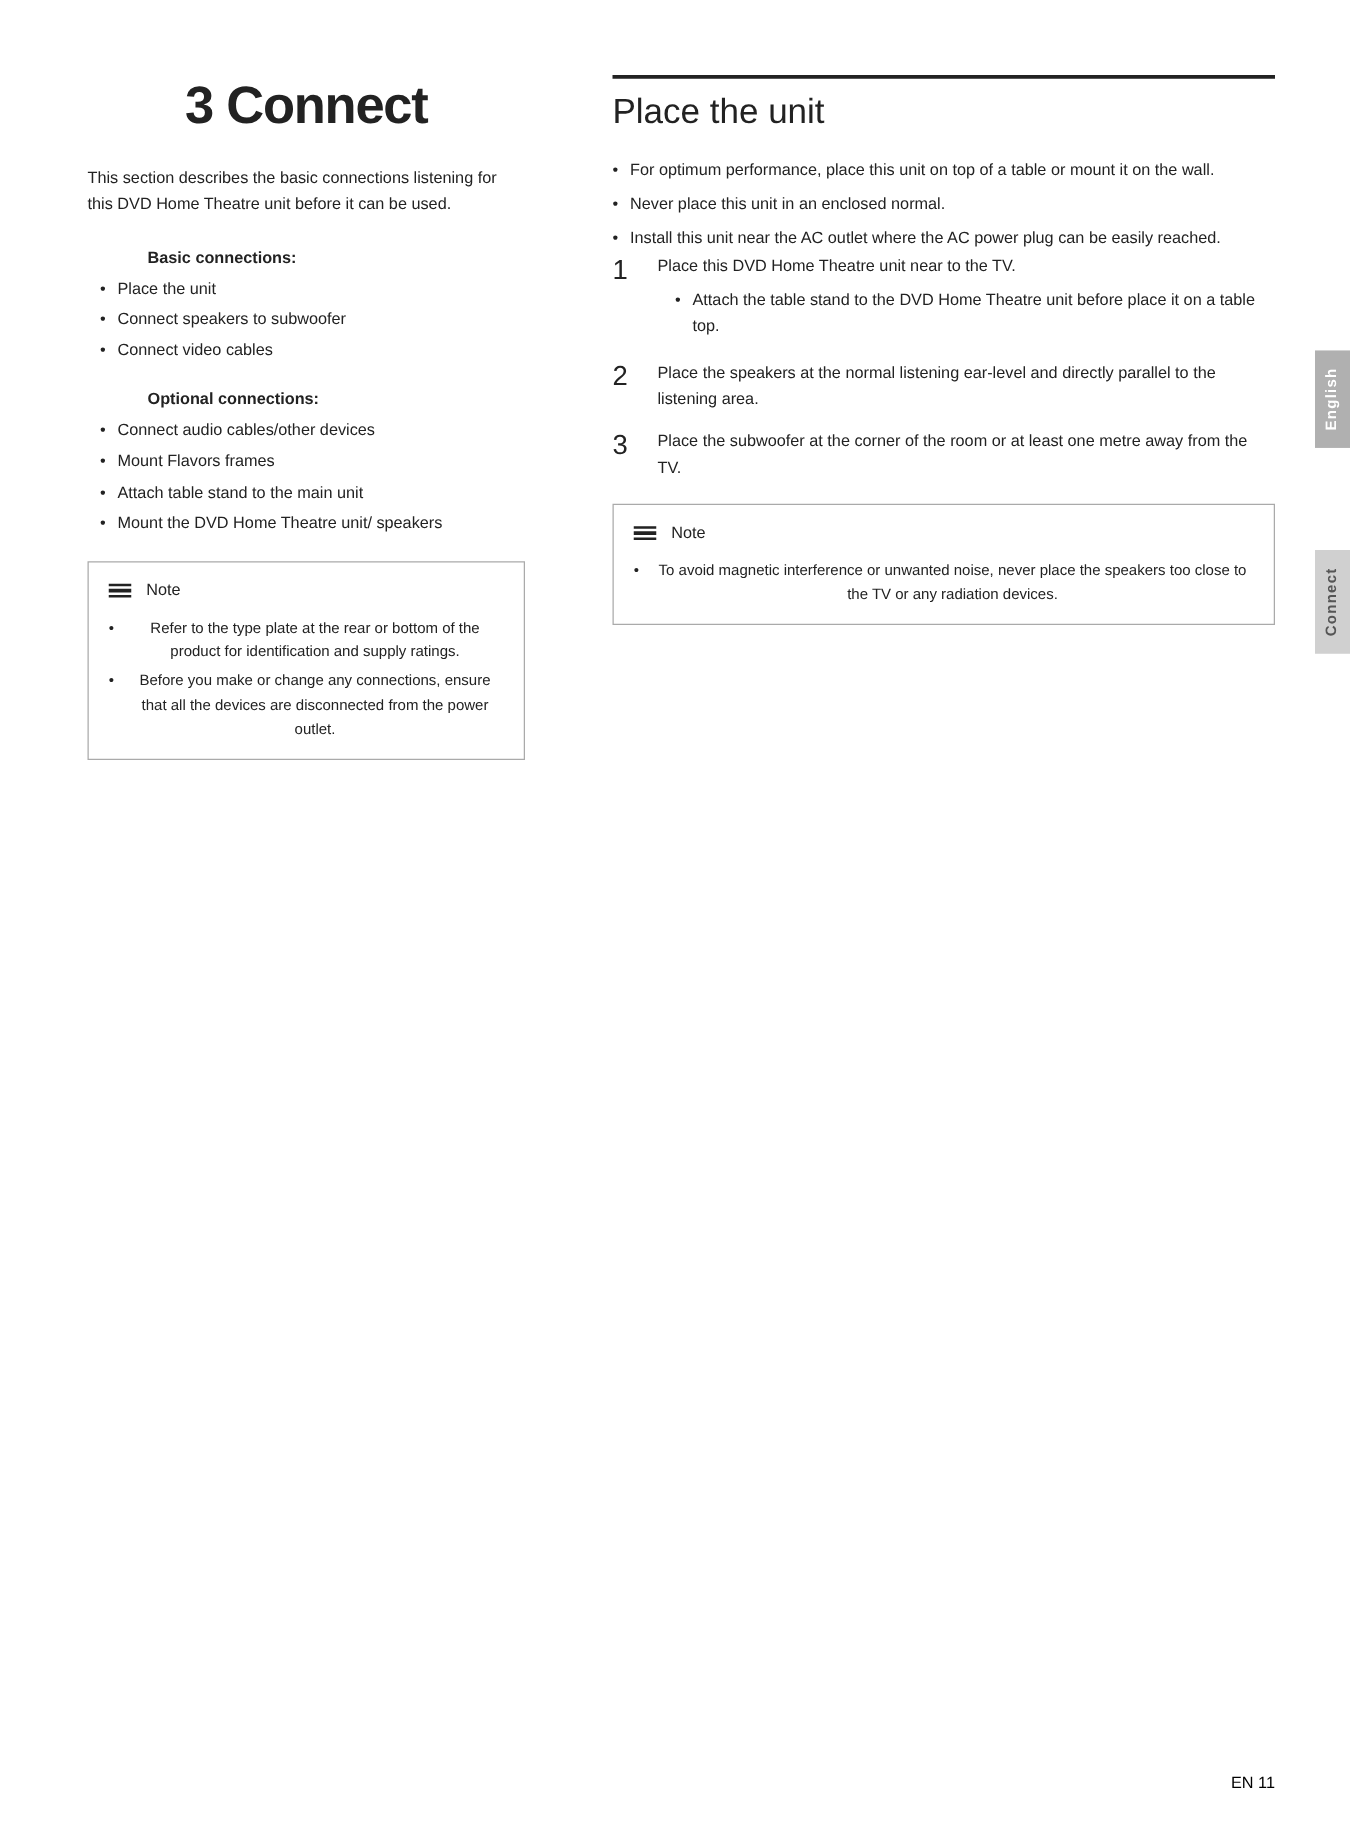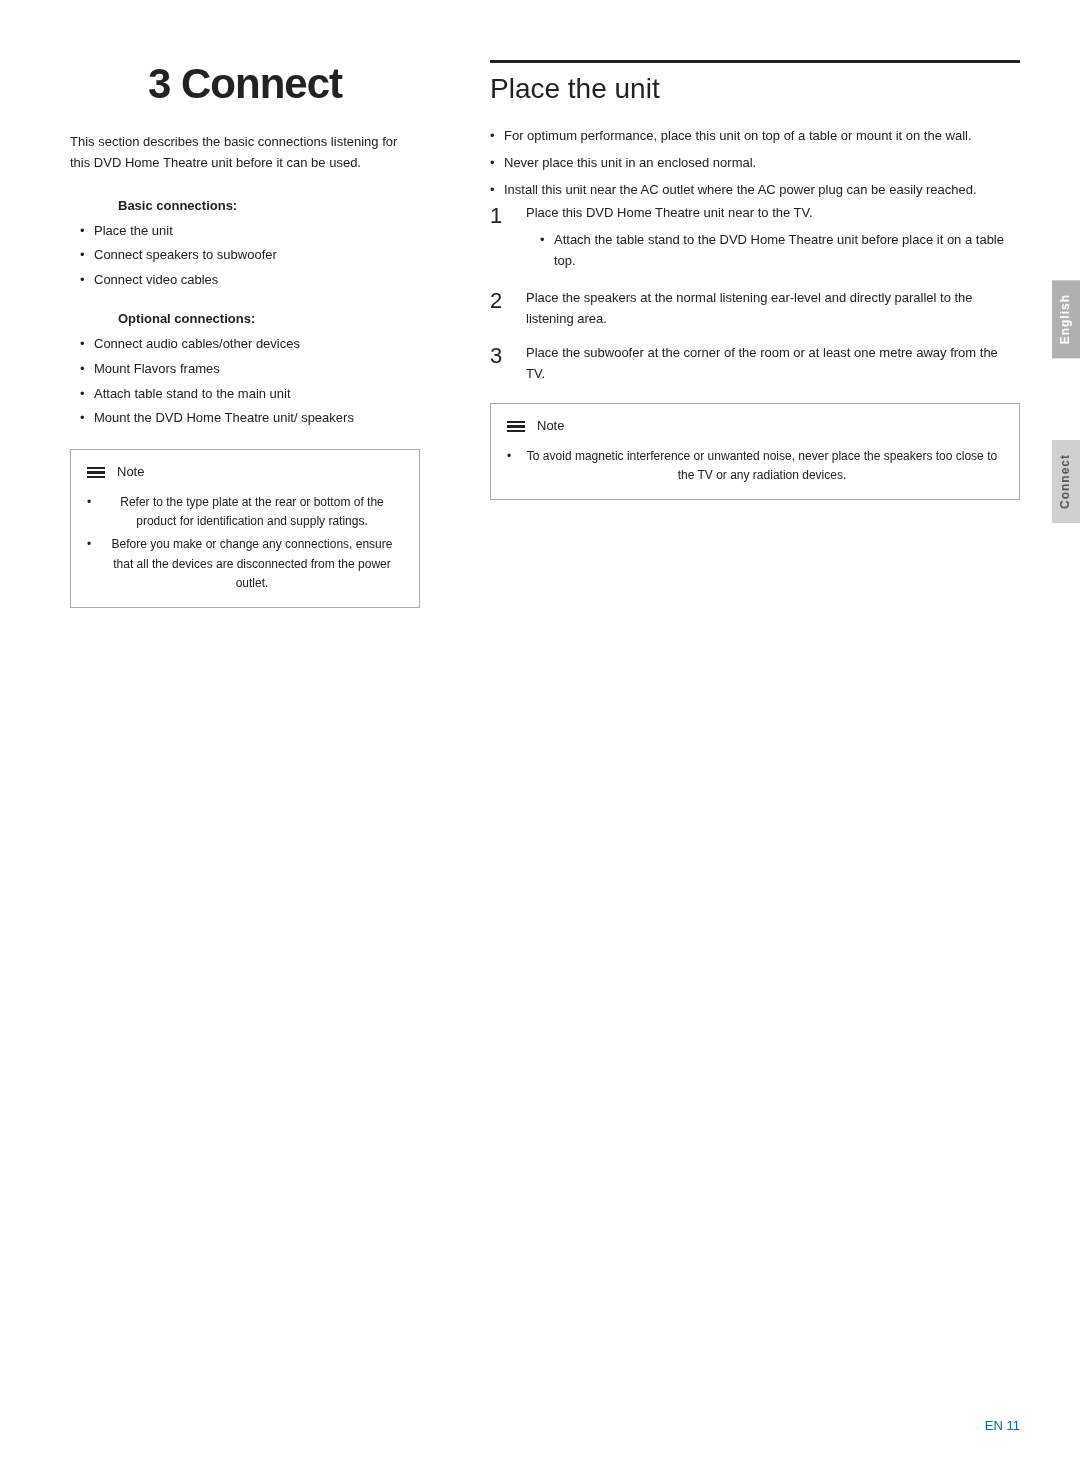--- a/index.html
+++ b/index.html
@@ -214,21 +214,21 @@
       content: '•';
       position: absolute;
       left: 0;
     }
     
     .page-footer {
       position: absolute;
       bottom: 28px;
       right: 60px;
       font-size: 13px;
-      color: #0369a1;
+      color: #000000;
     }
   </style>
 </head>
 <body>
 
 <div class="page">
 
   <div class="left-col">
     <h1 class="chapter-title">
       <span>3</span>&nbsp;<span>Connect</span>

